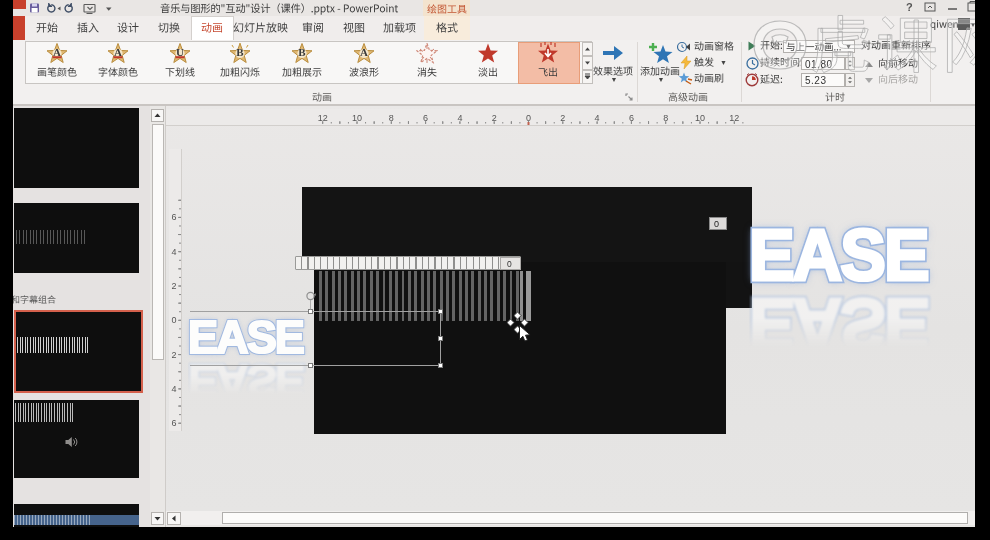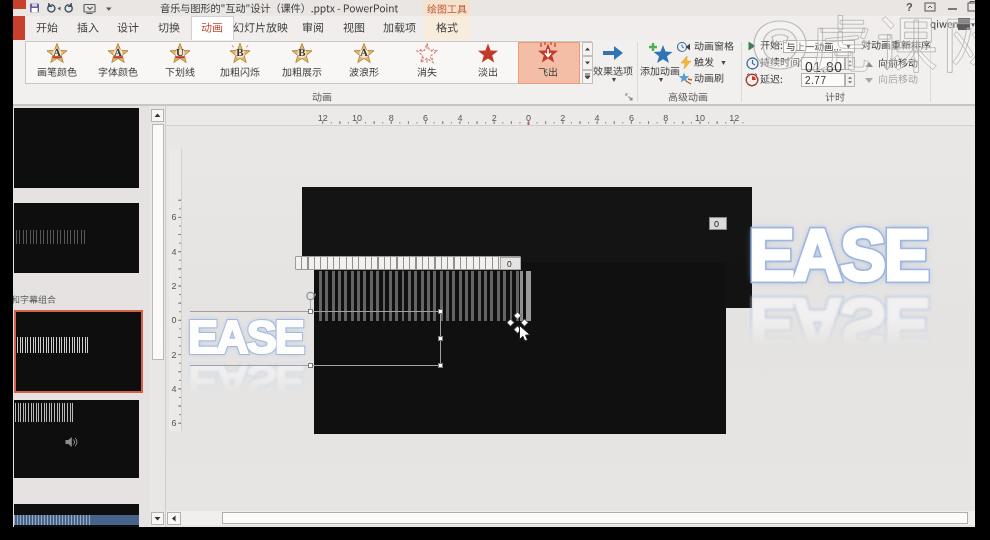--- a/index.html
+++ b/index.html
@@ -414,39 +414,39 @@
     <svg style="position:absolute;left:760px;top:57px;" width="43" height="12">
       <g transform="translate(0,8.8) scale(0.01,-0.01)" fill="#3d3d3d">
         <use href="#g6301" x="0"></use>
         <use href="#g7eed" x="1000"></use>
         <use href="#g65f6" x="2000"></use>
         <use href="#g95f4" x="3000"></use>
         <use href="#g3a" x="4000"></use>
       </g>
     </svg>
     <div style="position:absolute;left:801px;top:57px;width:44px;height:13px;background:#fbfaf9;border:1px solid #b3b0ad;"></div>
-    <div class="hs" style="left:805px;top:58.5px;font-size:14px;color:#333;letter-spacing:0.5px">01.80</div>
+    <div class="hs" style="left:805px;top:58.5px;font-size:10px;color:#333;letter-spacing:0.5px">01.80</div>
     <div style="position:absolute;left:845px;top:57px;width:10px;height:13px;background:#f2f0ee;border:1px solid #b3b0ad;"></div>
     <svg class="hs" style="left:845px;top:57px" width="10" height="13" viewBox="0 0 10 13">
       <path d="M3 5.2 l2-2 2 2 z M3 7.8 l2 2 2-2 z" fill="#666"></path>
     </svg>
     <svg class="hs" style="left:745px;top:73px" width="14" height="14" viewBox="0 0 14 14">
 <circle cx="7" cy="7" r="5.8" fill="none" stroke="#9e3a3a" stroke-width="1.4"></circle>
       <path d="M7 7 L7 3.2 A3.8 3.8 0 0 1 10.8 7 z" fill="#c0392b"></path>
       <path d="M2 2 l2-1.5 M12 2 l-2-1.5" stroke="#9e3a3a"></path>
     </svg>
     <svg style="position:absolute;left:760px;top:74px;" width="23" height="12">
       <g transform="translate(0,8.8) scale(0.01,-0.01)" fill="#3d3d3d">
         <use href="#g5ef6" x="0"></use>
         <use href="#g8fdf" x="1000"></use>
         <use href="#g3a" x="2000"></use>
       </g>
     </svg>
     <div style="position:absolute;left:801px;top:73px;width:44px;height:14px;background:#fbfaf9;border:1px solid #b3b0ad;"></div>
-    <div class="hs" style="left:805px;top:75px;font-size:10px;color:#333;letter-spacing:0.5px">2.77</div>
+    <div class="hs" style="left:805px;top:75px;font-size:10px;color:#333;letter-spacing:0.5px">5.23</div>
     <div style="position:absolute;left:845px;top:73px;width:10px;height:14px;background:#f2f0ee;border:1px solid #b3b0ad;"></div>
     <svg class="hs" style="left:845px;top:73px" width="10" height="14" viewBox="0 0 10 14">
       <path d="M3 5.7 l2-2 2 2 z M3 8.3 l2 2 2-2 z" fill="#666"></path>
     </svg>
     <svg style="position:absolute;left:825px;top:92px;" width="20" height="12">
       <g transform="translate(0,8.8) scale(0.01,-0.01)" fill="#5d5b59">
         <use href="#g8ba1" x="0"></use>
         <use href="#g65f6" x="1000"></use>
       </g>
     </svg>

